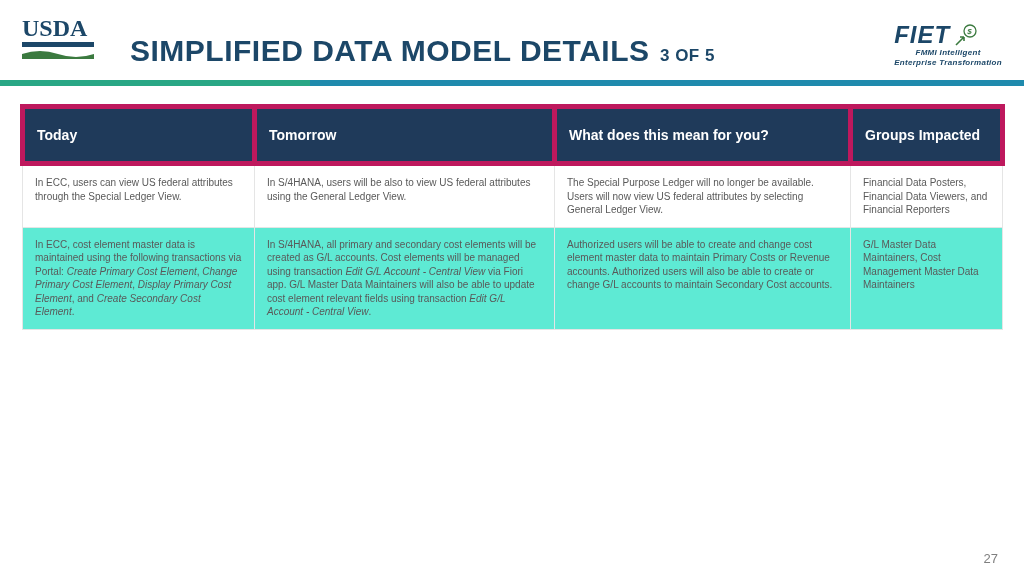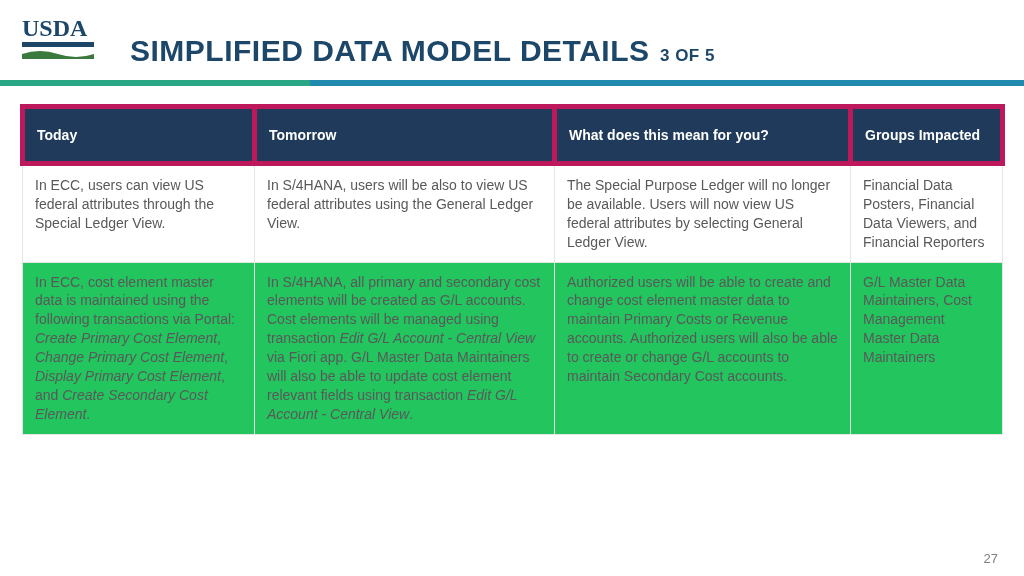--- a/index.html
+++ b/index.html
@@ -78,26 +78,26 @@
     color: #fff;
     text-align: left;
     font-weight: 700;
     font-size: 14px;
     padding: 18px 12px;
     border: 5px solid #be185d;
   }
   td {
     border: 1px solid #e5e5e5;
     padding: 10px 12px;
-    font-size: 14px;
+    font-size: 10px;
     color: #595959;
     vertical-align: top;
     line-height: 1.35;
   }
-  tr.alt td { background: #22c55e; }
+  tr.alt td { background: #5eead4; }
   .ital { font-style: italic; }
   .pagenum {
     position: absolute;
     right: 26px;
     bottom: 10px;
     font-size: 13px;
     color: #7f7f7f;
   }
 </style>
 </head>
@@ -107,20 +107,32 @@
   <div class="usda-logo">
     <svg viewBox="0 0 82 50" width="82" height="50">
       <text x="0" y="22" font-family="Georgia, 'Times New Roman', serif" font-size="24" font-weight="700" fill="#1c4768">USDA</text>
       <rect x="0" y="28" width="72" height="5" fill="#1c4768"></rect>
       <path d="M0 40 Q18 34 36 40 T72 40 L72 45 L0 45 Z" fill="#3b7a3f"></path>
     </svg>
   </div>
   <div class="title-wrap">
     <h1 class="title">SIMPLIFIED DATA MODEL DETAILS</h1>
     <span class="title-sub">3 OF 5</span>
+  </div>
+  <div class="fiet-logo">
+    <div class="fiet-top">
+      <span>FIET</span>
+      <svg width="24" height="24" viewBox="0 0 24 24">
+        <circle cx="16" cy="8" r="6" fill="none" stroke="#3b7a3f" stroke-width="1.3"></circle>
+        <text x="16" y="11" text-anchor="middle" font-size="8" fill="#3b7a3f" font-weight="700">$</text>
+        <path d="M2 22 L10 14 M10 14 L6 14 M10 14 L10 18" fill="none" stroke="#3b7a3f" stroke-width="1.6"></path>
+      </svg>
+    </div>
+    <div class="fiet-sub">FMMI Intelligent</div>
+    <div class="fiet-sub">Enterprise Transformation</div>
   </div>
 </div>
 
 <div class="accent-bar">
   <div class="accent-green"></div>
   <div class="accent-blue"></div>
 </div>
 
 <div class="content">
   <table>

